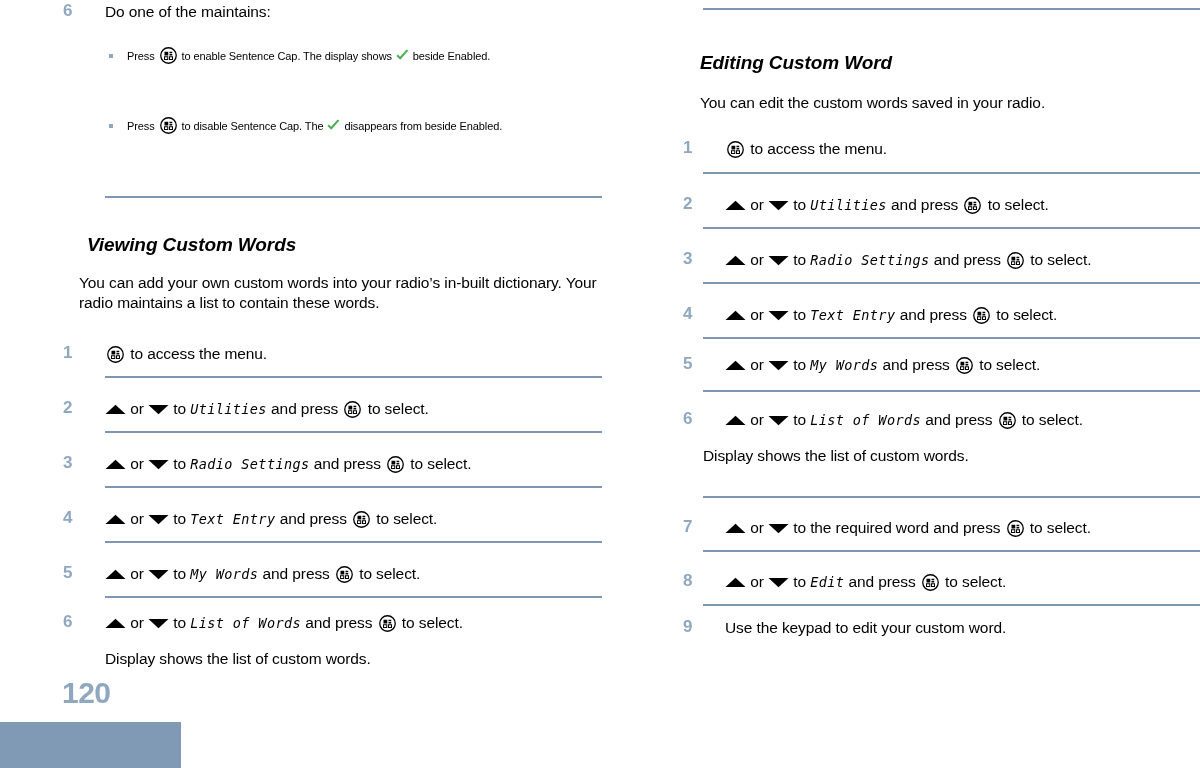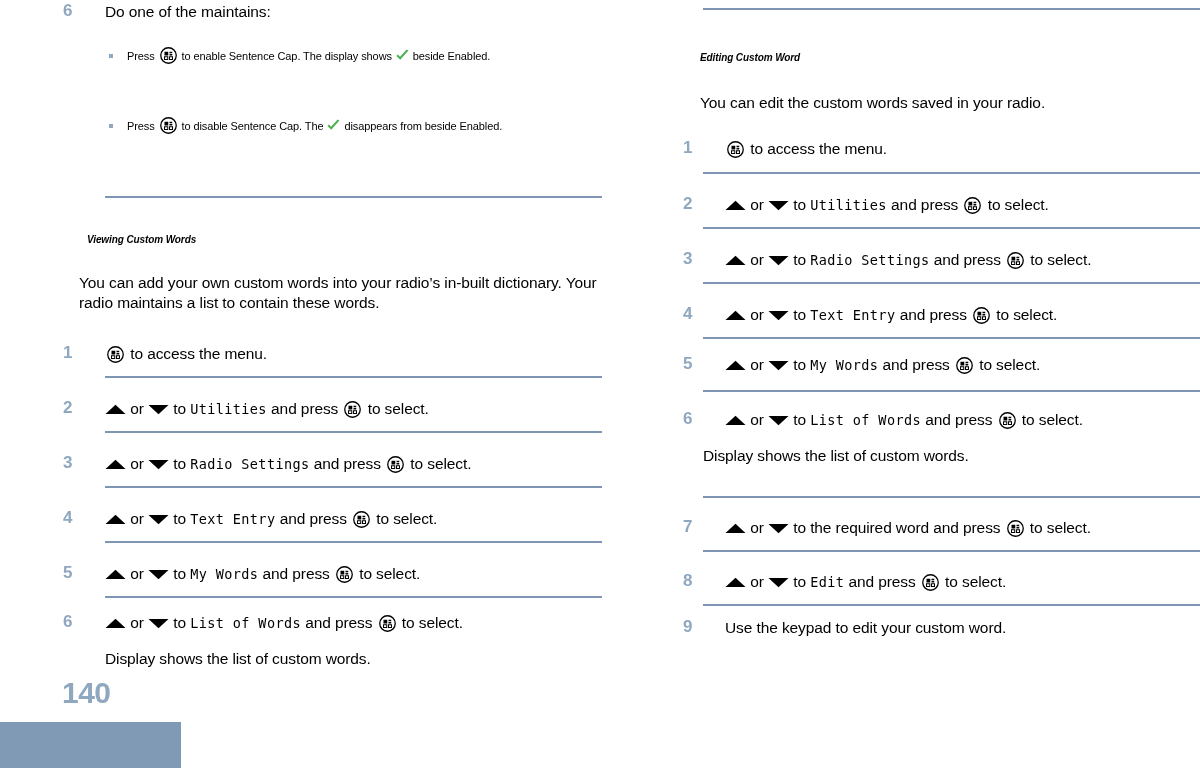--- a/index.html
+++ b/index.html
@@ -23,21 +23,21 @@
   .col-right { position: absolute; left: 700px; top: 0;  width: 500px; }
 
   
   .para {
     font-size: 15.5px;
     line-height: 19.5px;
     letter-spacing: -0.1px;
   }
 
   .section-title {
-    font-size: 10px;
+    font-size: 19px;
     font-weight: bold;
     font-style: italic;
     letter-spacing: -0.1px;
   }
 
   
   .rule {
     height: 2px;
     background: #7e96b4;
     border: 0;
@@ -81,20 +81,21 @@
     width: 4px;
     height: 4px;
     background: #8fa8c0;
   }
 
   
   .mono {
     font-family: "DejaVu Sans Mono", monospace;
     font-size: 13.5px;
     letter-spacing: 0.4px;
+    font-style: italic;
   }
 
   
   .menu-icon {
     display: inline-block;
     width: 17px;
     height: 17px;
     vertical-align: -4px;
     margin: 0 2px;
   }
@@ -447,16 +448,16 @@
     </div>
     <hr class="rule" style="position:absolute; left:3px; top:604px; width:497px;">
 
     <div class="step" style="position:absolute; left:-18px; top:618px; width:520px;">
       <span class="step-num">9</span>
       <span class="step-body">Use the keypad to edit your custom word.</span>
     </div>
 
   </div>
 
-  <div class="page-number">140</div>
+  <div class="page-number">120</div>
   <div class="lang-band"></div>
 
 </div>
 
 </body></html>

